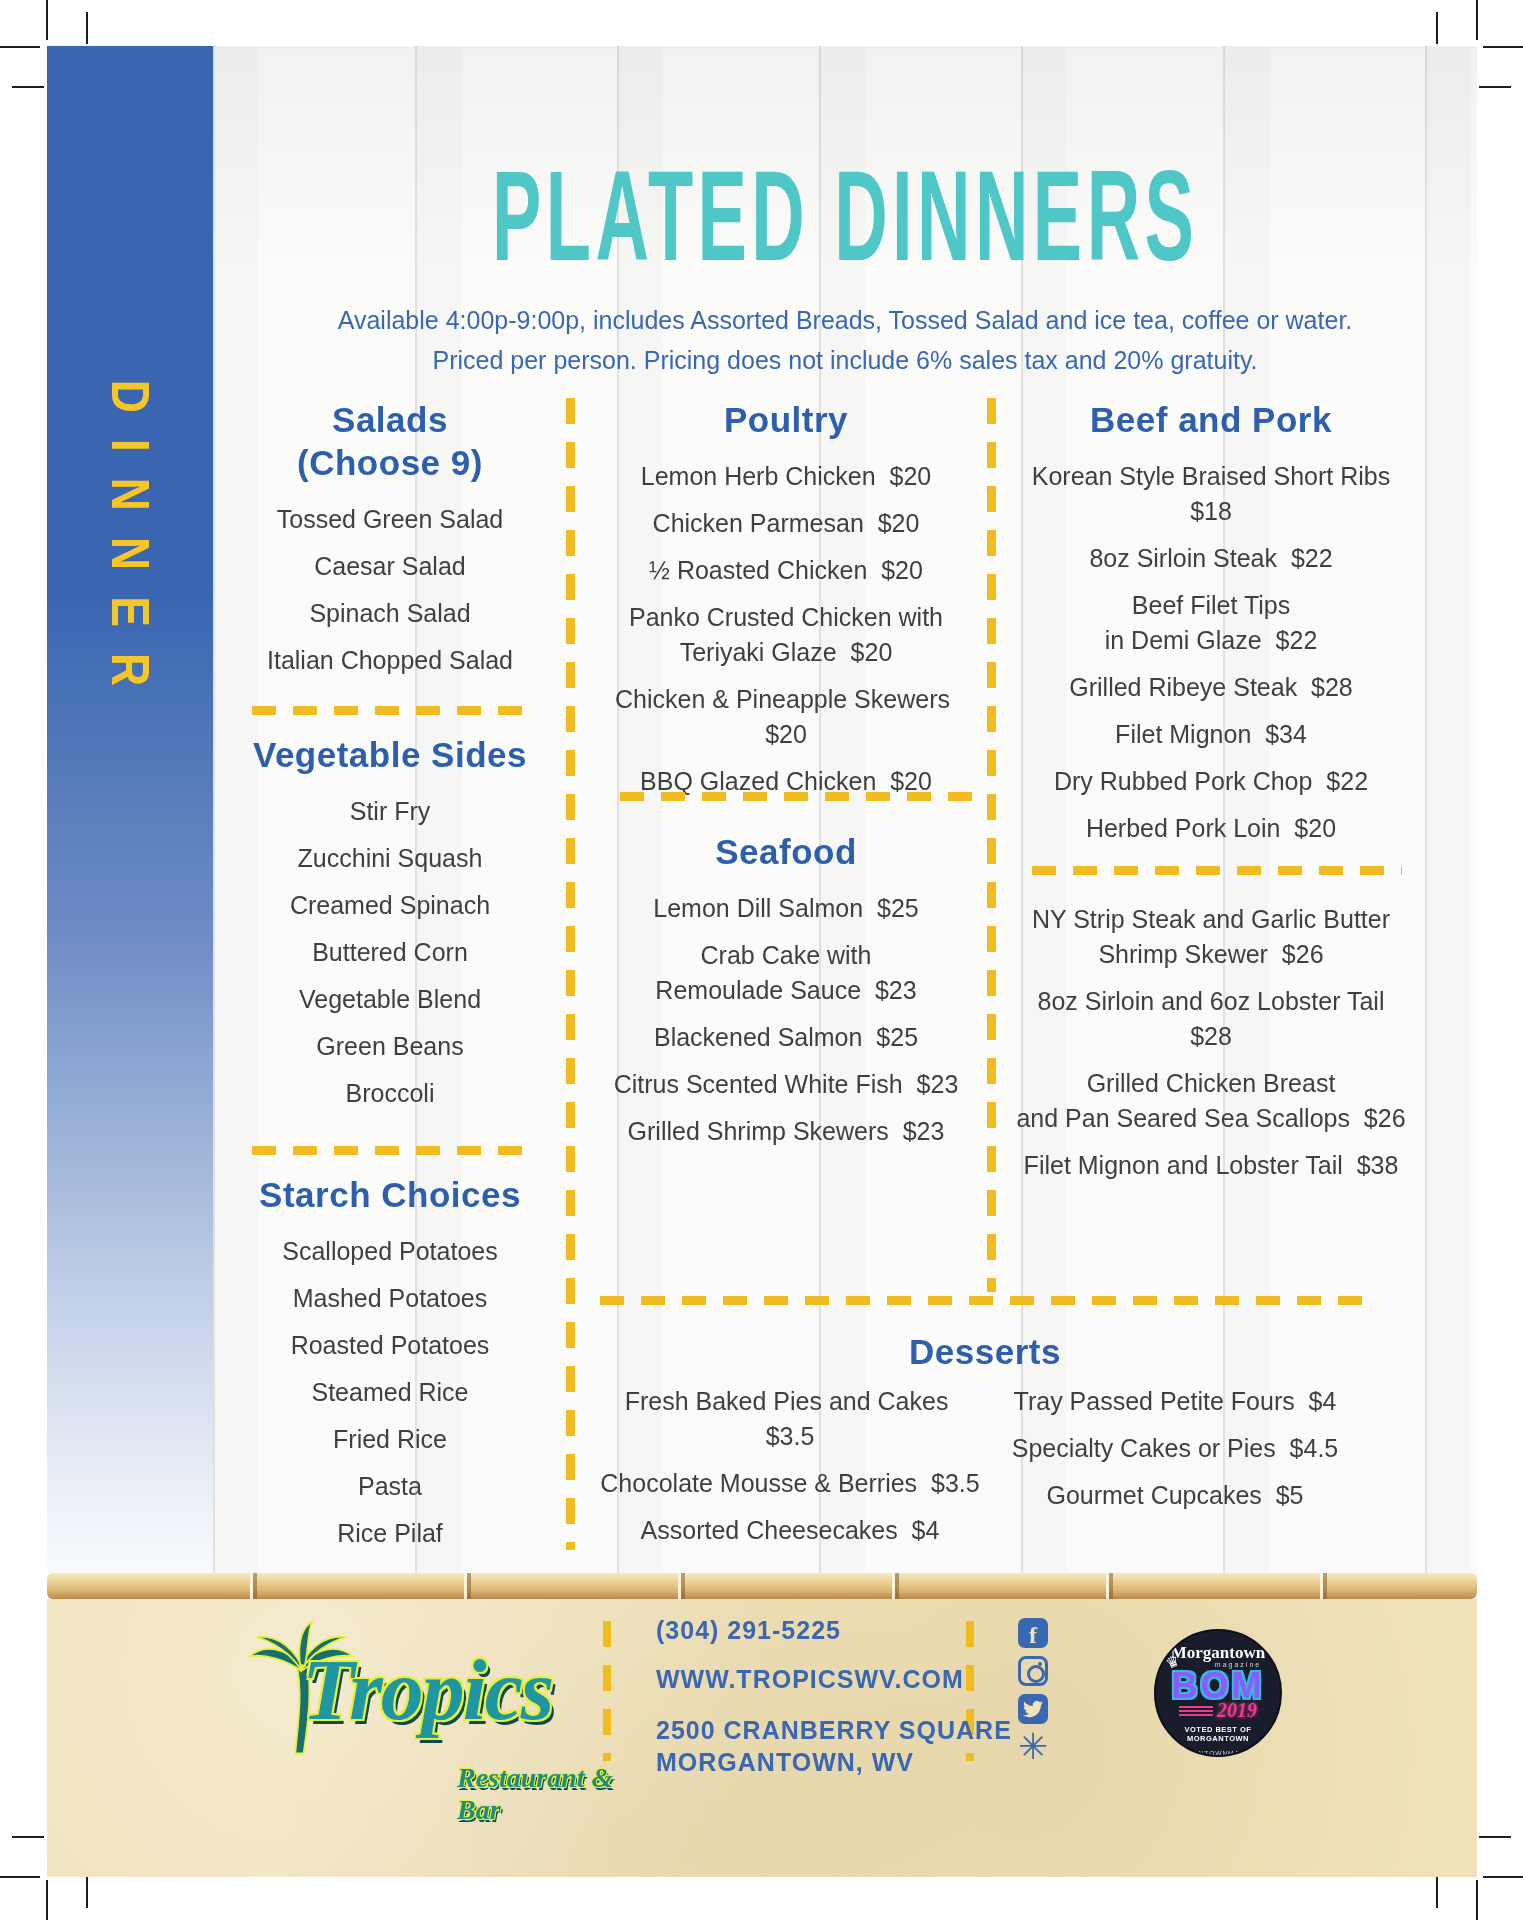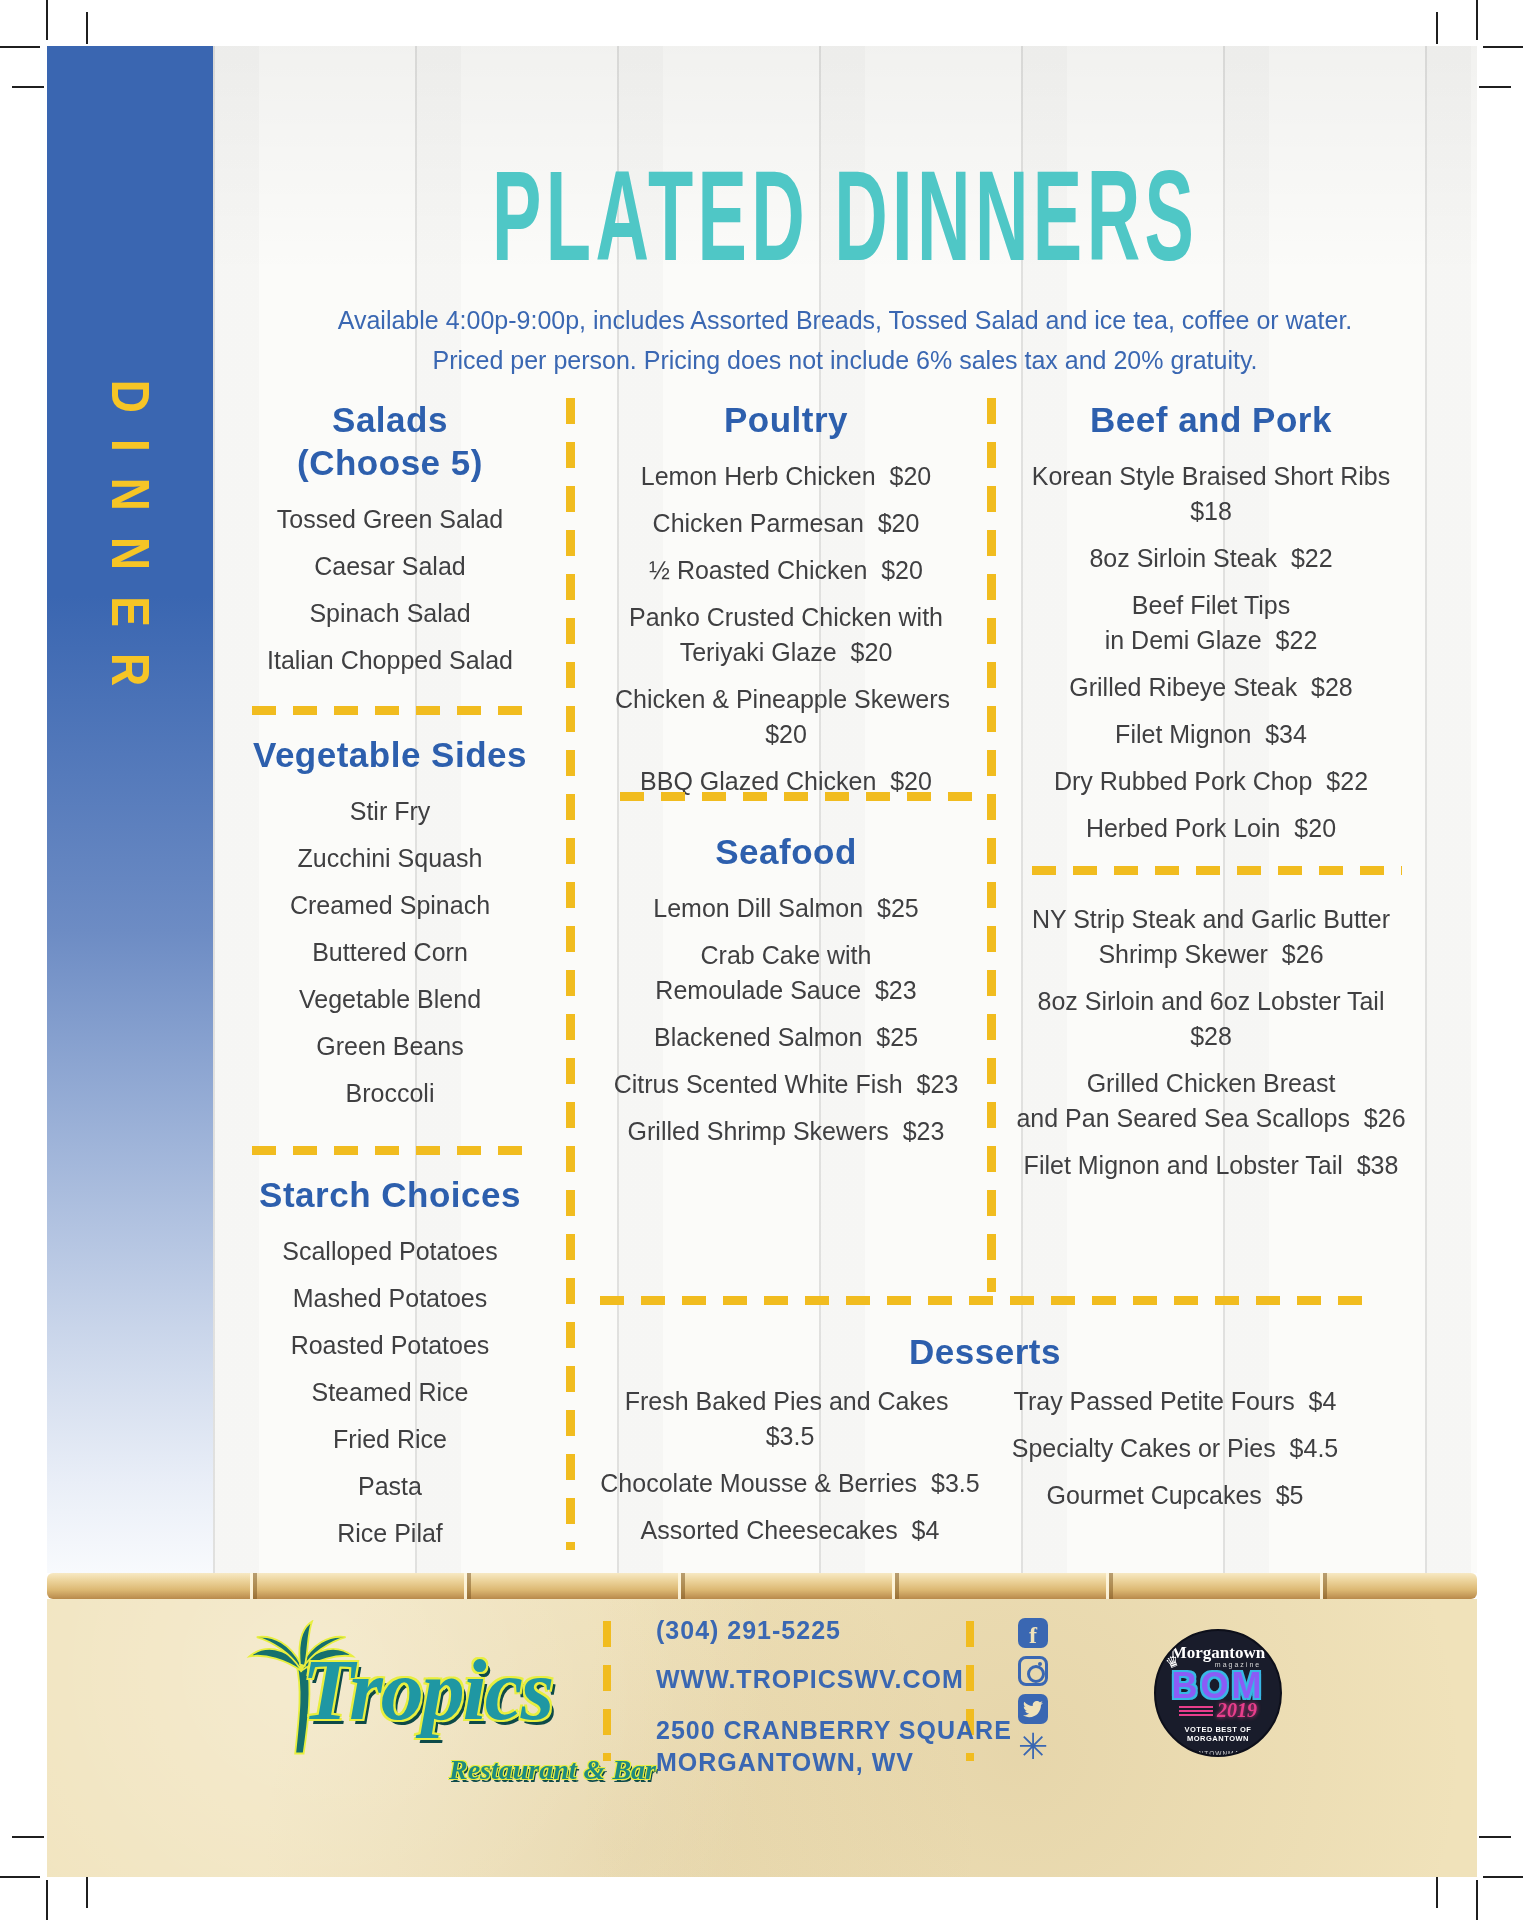--- a/index.html
+++ b/index.html
@@ -57,21 +57,21 @@
       radial-gradient(circle at 40% 90%,rgba(180,150,90,0.14),rgba(0,0,0,0) 40%),
       #f0e2ba;}
 
   
   #logo{position:absolute;left:240px;top:1612px;width:420px;height:190px;}
   #palm{position:absolute;left:0px;top:8px;}
   #logo-name{position:absolute;left:62px;top:28px;margin:0;
     font-family:"Liberation Serif","DejaVu Serif",serif;font-style:italic;font-weight:700;
     font-size:86px;color:#1f97a3;letter-spacing:-2px;
     text-shadow:-2px -2px 0 #e8ef3f,2px -2px 0 #e8ef3f,-2px 2px 0 #e8ef3f,2px 2px 0 #e8ef3f,4px 5px 0 #0d4a49;}
-  #logo-tagline{position:absolute;left:205px;top:138px;margin:4px;
+  #logo-tagline{position:absolute;left:205px;top:138px;margin:12px;
     font-family:"Liberation Serif","DejaVu Serif",serif;font-style:italic;font-weight:700;
     font-size:28px;color:#1e8a80;
     text-shadow:-1px -1px 0 #e8ef3f,1px -1px 0 #e8ef3f,-1px 1px 0 #e8ef3f,1px 1px 0 #e8ef3f,2px 3px 0 #0d4a49;}
 
   
   #contact{position:absolute;left:656px;top:1616px;color:#3a67b2;text-align:left;}
   #contact .c-line{margin:0;font-weight:700;font-size:25px;letter-spacing:1px;}
   #contact .gap{height:20px;}
   #contact .addr{line-height:32px;}
 
@@ -132,21 +132,21 @@
   </div>
 
   <div class="title">
     <span>PLATED DINNERS</span>
   </div>
   <div class="subtitle" id="subtitle1">Available 4:00p-9:00p, includes Assorted Breads, Tossed Salad and ice tea, coffee or water.</div>
   <div class="subtitle" id="subtitle2">Priced per person.  Pricing does not include 6% sales tax and 20% gratuity.</div>
 
   <div class="section" style="left:230px;top:398px;width:320px">
     <h2 class="sec-title">Salads
-(Choose 5)</h2>
+(Choose 9)</h2>
     <p class="item">Tossed Green Salad</p>
     <p class="item">Caesar Salad</p>
     <p class="item">Spinach Salad</p>
     <p class="item">Italian Chopped Salad</p>
   </div>
   <div class="dash-h" style="left:252px;top:706px;width:272px"></div>
 
   <div class="section" style="left:230px;top:733px;width:320px">
     <h2 class="sec-title">Vegetable Sides</h2>
     <p class="item">Stir Fry</p>

